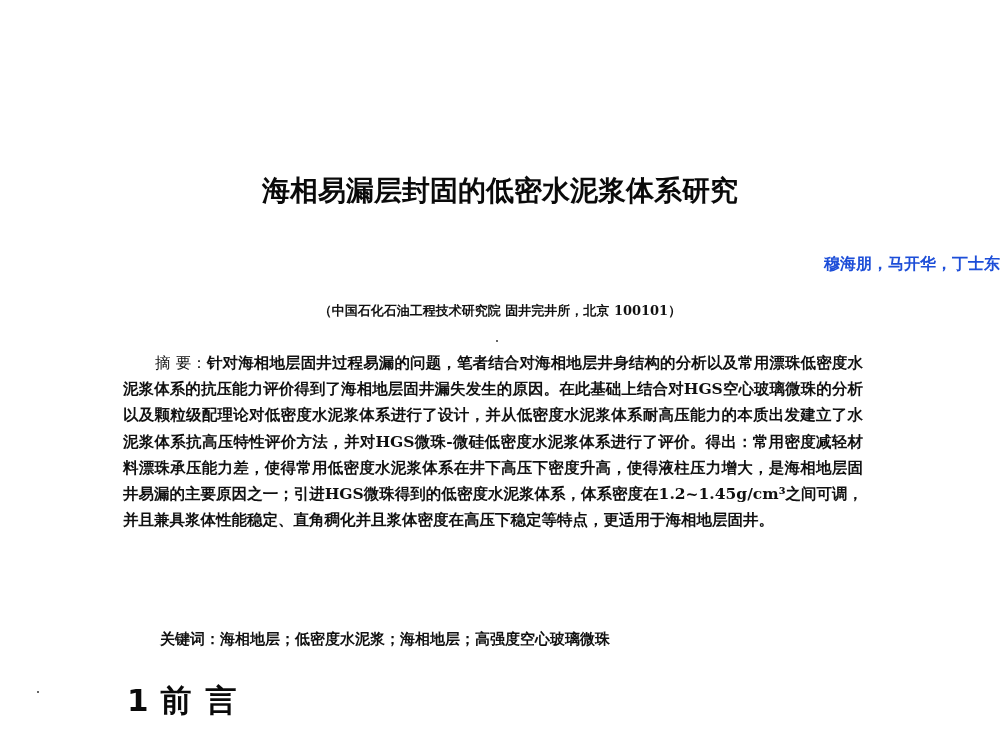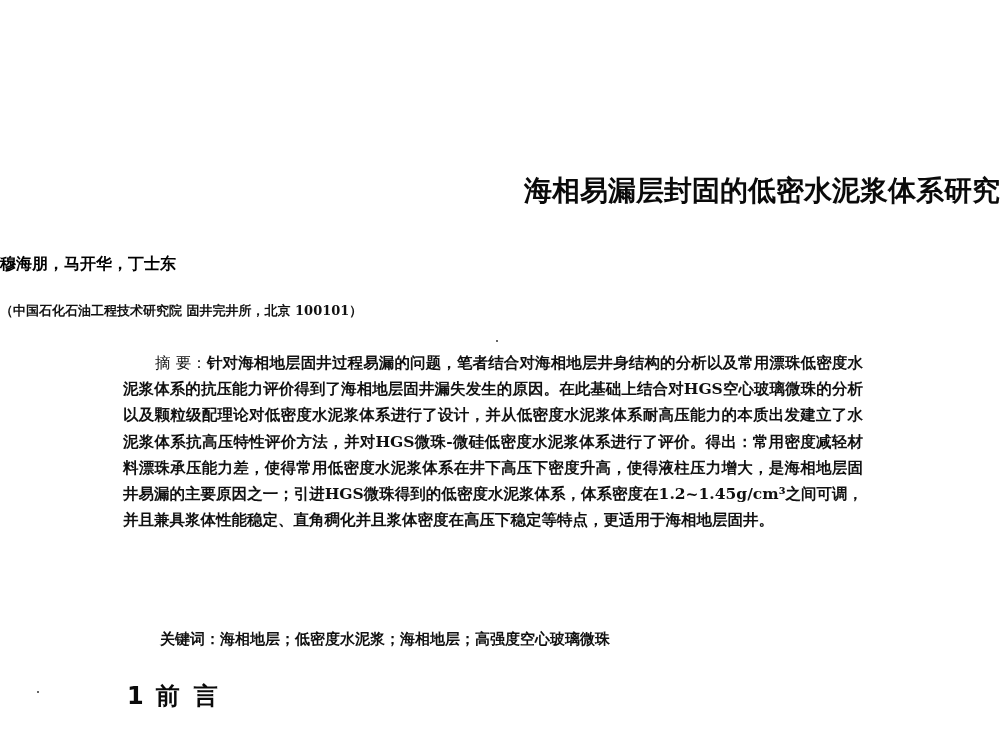--- a/index.html
+++ b/index.html
@@ -1,46 +1,46 @@
 <!DOCTYPE html>
 <html><head>
 <meta charset="utf-8">
 <style>
   html, body { margin:0; padding:0; }
   body {
     width:1000px; height:742px; background:#ffffff; position:relative; overflow:hidden;
     font-family: "DejaVu Serif", "Liberation Serif", serif; color:#111;
   }
   .title {
-    position:absolute; left:0; width:1000px; top:172px; text-align:right;
+    position:absolute; left:0; width:1000px; top:172px; text-align:center;
     font-family: "DejaVu Sans", "Liberation Sans", sans-serif; font-weight:bold;
     font-size:28px; letter-spacing:0px; color:#0a0a0a;
   }
   .authors {
-    position:absolute; left:0; width:1000px; top:254px; text-align:left;
-    font-size:16px; font-weight:bold; color:#000000;
+    position:absolute; left:0; width:1000px; top:254px; text-align:right;
+    font-size:16px; font-weight:bold; color:#1d4ed8;
   }
   .affil {
-    position:absolute; left:0; width:1000px; top:302px; 
+    position:absolute; left:0; width:1000px; top:302px; text-align:center;
     font-size:13px; font-weight:bold; color:#111;
   }
   .dot { position:absolute; width:2px; height:2px; background:#333; border-radius:1px; }
   .abstract {
     position:absolute; left:123px; width:740px; top:350px;
     font-size:15.5px; line-height:26.2px; font-weight:bold; color:#111;
     text-align:justify; text-indent:32px;
   }
   .abstract .label { font-weight:normal; letter-spacing:0px; }
   .keywords {
     position:absolute; left:160px; top:630px; font-size:15px; font-weight:bold; color:#111;
   }
   .section {
     position:absolute; left:127px; top:680px;
     font-family: "DejaVu Sans", "Liberation Sans", sans-serif;
-    font-weight:bold; font-size:24px; color:#0a0a0a; word-spacing:4px;
+    font-weight:bold; font-size:31px; color:#0a0a0a; word-spacing:4px;
   }
   .section .num { margin-right:12px; }
   .section .w1 { margin-right:14px; }
 </style>
 </head>
 <body>
 
 <div class="title">海相易漏层封固的低密水泥浆体系研究</div>
 
 <div class="authors">穆海朋，马开华，丁士东</div>

